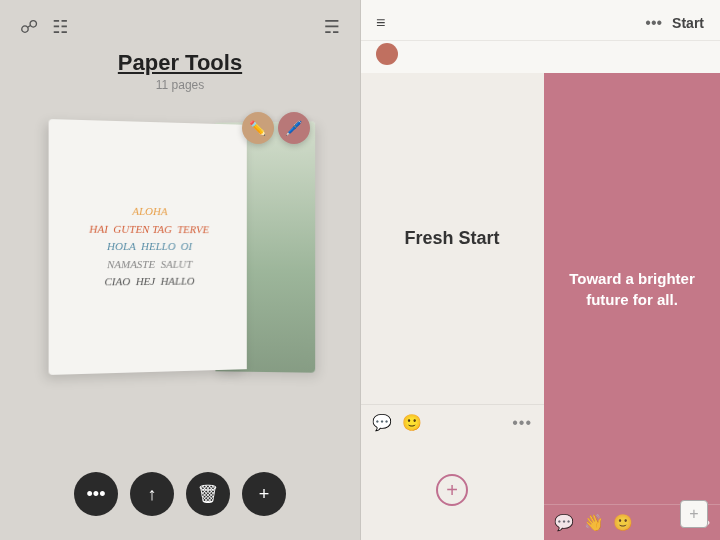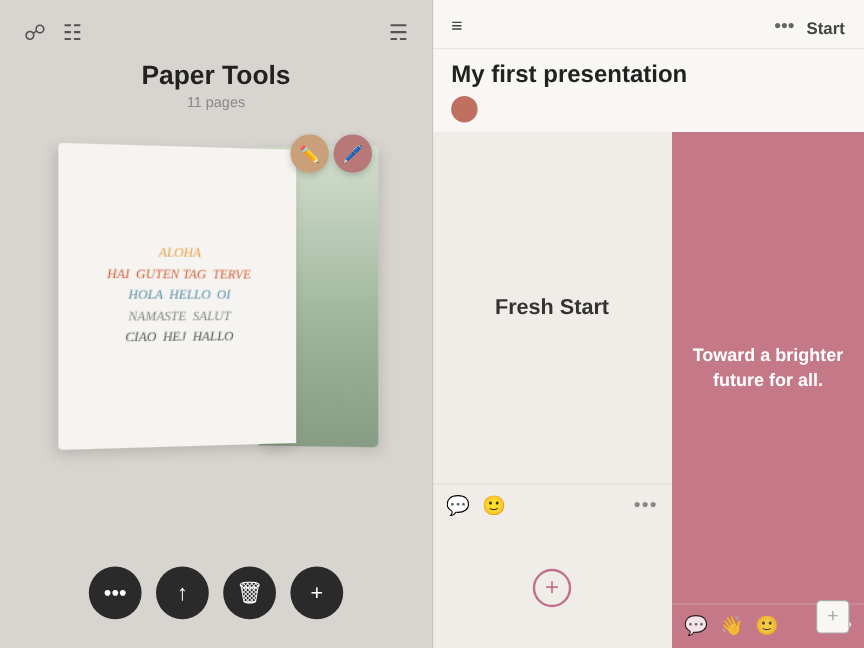--- a/index.html
+++ b/index.html
@@ -48,20 +48,21 @@
     .icon-sliders {
       font-size: 18px;
       color: #555;
     }
 
     .paper-tools-title {
       font-weight: 700;
       font-size: 22px;
       color: #222;
       margin-top: 4px;
+      text-decoration: underline;
     }
 
     .paper-tools-subtitle {
       font-size: 12px;
       color: #888;
       text-align: right;
       margin-top: 2px;
     }
 
     
@@ -289,21 +290,21 @@
       display: flex;
       align-items: center;
       justify-content: center;
       color: #c07090;
       font-size: 20px;
       cursor: pointer;
     }
 
     
     .slide-2 {
-      width: 160px;
+      width: 176px;
       background: #c47888;
       display: flex;
       flex-direction: column;
       position: relative;
     }
 
     .slide-2-content {
       flex: 1;
       display: flex;
       align-items: center;
@@ -444,21 +445,20 @@
 <div class="right-panel">
 
   <div class="right-top-bar">
     <span class="hamburger">≡</span>
     <div class="right-top-right">
       <span class="dots-icon">•••</span>
       <span class="share-btn">Start</span>
     </div>
   </div>
 
-  <div class="presentation-title">My first presentation</div>
   <div class="avatar-dot"></div>
 
   <div class="slides-area">
 
     <div class="slide-1">
       <div class="slide-1-content">
         <span>Fresh Start</span>
       </div>
       <div class="slide-1-actions">
         <div class="action-icons">

